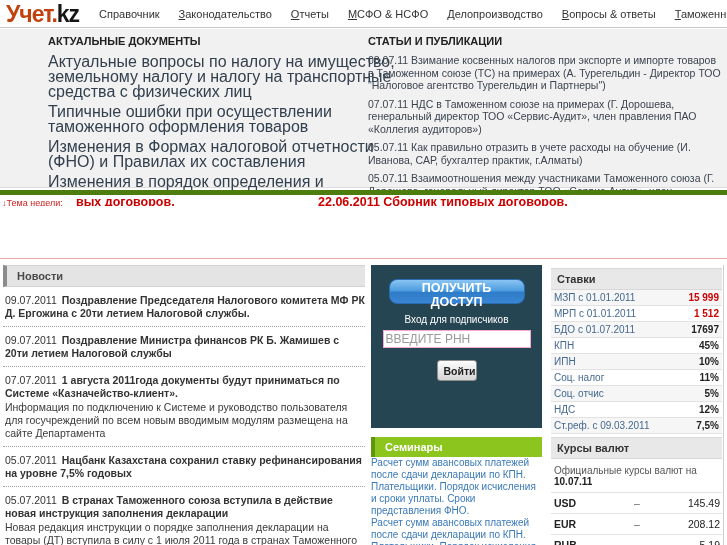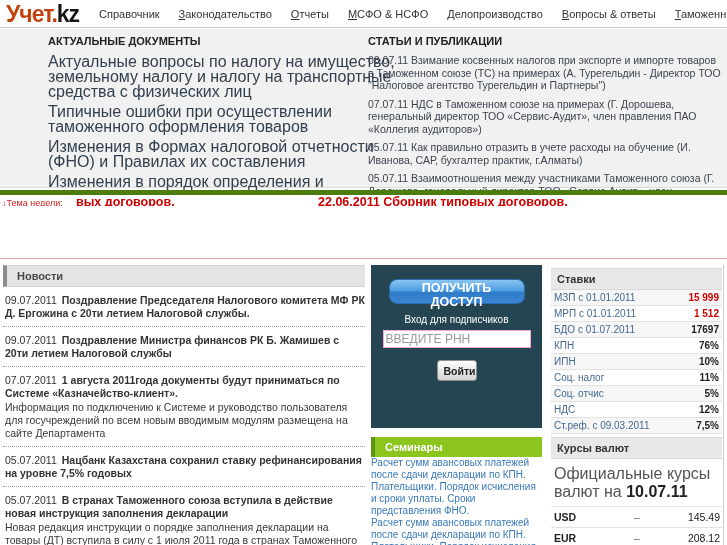--- a/index.html
+++ b/index.html
@@ -68,21 +68,21 @@
   .rates-col{position:absolute;left:551px;top:0;width:171px;bottom:0;border-right:1px solid #cfcfcf;
              padding-right:1px;}
   .rc-bar{background:#e8e8e8;color:#333;font-weight:bold;font-size:11px;padding:4px 6px;
           border-top:1px solid #d8d8d8;border-bottom:1px solid #d8d8d8;margin-top:3px;}
   .rate-row{display:flex;justify-content:space-between;font-size:10px;
             padding:2px 3px;border-bottom:1px solid #e2e2e2;align-items:center;}
   .rate-row.alt{background:#f6f6f6;}
   .rate-label{color:#44688f;cursor:pointer;}
   .rate-val{font-weight:bold;color:#222;}
   .rate-row.redv .rate-val{color:#cc0000;margin-left:38px;}
-  .cur-line{font-size:16px;color:#555;padding:6px 2px 5px 3px;border-bottom:1px solid #e2e2e2;}
+  .cur-line{font-size:10px;color:#555;padding:6px 2px 5px 3px;border-bottom:1px solid #e2e2e2;}
   .cur-line .cd{font-weight:bold;color:#222;}
   .cur-row{display:flex;font-size:10.5px;color:#222;padding:4px 2px 4px 3px;border-bottom:1px solid #e2e2e2;}
   .cur-code{font-weight:bold;width:52px;}
   .cur-dash{flex:1;color:#666;padding-left:28px;}
   .cur-val{text-align:right;}
 </style>
 </head>
 <body>
 
 <div class="nav">
@@ -175,21 +175,21 @@
     <div class="rate-row redv">
         <span class="rate-label">МРП с 01.01.2011</span>
         <span class="rate-val">1 512</span>
       </div>
     <div class="rate-row alt">
         <span class="rate-label">БДО с 01.07.2011</span>
         <span class="rate-val">17697</span>
       </div>
     <div class="rate-row">
         <span class="rate-label">КПН</span>
-        <span class="rate-val">76%</span>
+        <span class="rate-val">45%</span>
       </div>
     <div class="rate-row alt">
         <span class="rate-label">ИПН</span>
         <span class="rate-val">10%</span>
       </div>
     <div class="rate-row">
         <span class="rate-label">Соц. налог</span>
         <span class="rate-val">11%</span>
       </div>
     <div class="rate-row alt">

